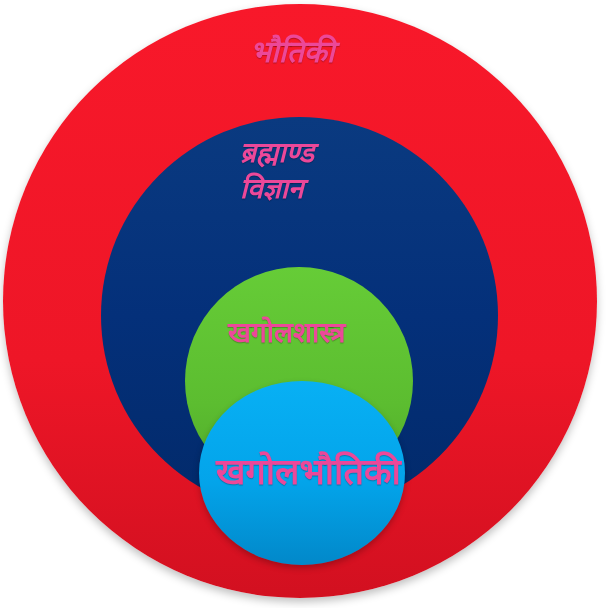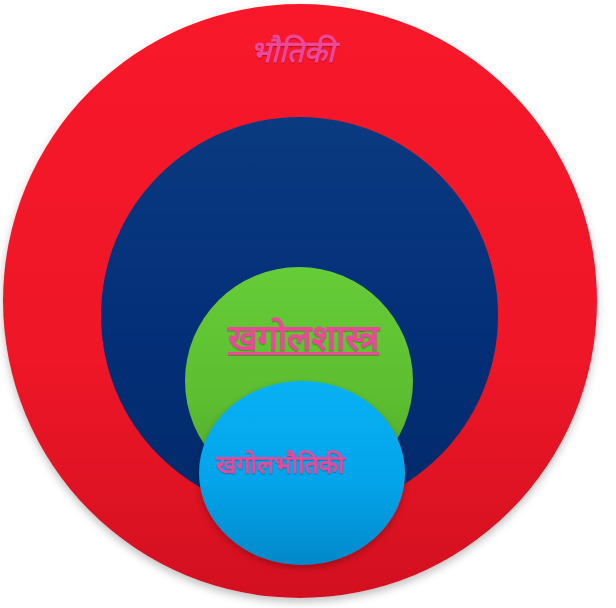--- a/index.html
+++ b/index.html
@@ -24,28 +24,30 @@
       background: linear-gradient(to bottom, #08b0f4 0%, #03a4ea 55%, #0288c9 100%);
       box-shadow: 0 3px 6px rgba(0,0,0,0.25);
     }
     .label {
       position: absolute; color: #ec4899; font-weight: bold;
       font-family: "DejaVu Sans", sans-serif;
       white-space: nowrap; text-shadow: 0 1px 1px rgba(0,0,0,0.25);
     }
     .lbl-physics { left: 250px; top: 30px; font-size: 30px; font-style: italic; }
     .lbl-cosmology { left: 240px; top: 135px; font-size: 28px; line-height: 36px; font-style: italic; }
-    .lbl-astronomy { left: 228px; top: 312px; font-size: 36px; text-decoration: underline; }
-    .lbl-astrophysics { left: 216px; top: 446px; font-size: 25px; }
+    .lbl-astronomy { left: 228px; top: 312px; font-size: 28px; }
+    .lbl-astrophysics { left: 216px; top: 446px; font-size: 36px; }
   </style>
 </head>
 <body>
 
 <div class="circle red"></div>
 <div class="circle navy"></div>
 <div class="circle green"></div>
 <div class="circle blue"></div>
 
 <div class="label lbl-physics">भौतिकी</div>
 <div class="label lbl-cosmology">
+  <div>ब्रह्माण्ड</div>
+  <div>विज्ञान</div>
 </div>
 <div class="label lbl-astronomy">खगोलशास्त्र</div>
 <div class="label lbl-astrophysics">खगोलभौतिकी</div>
 
 </body></html>

